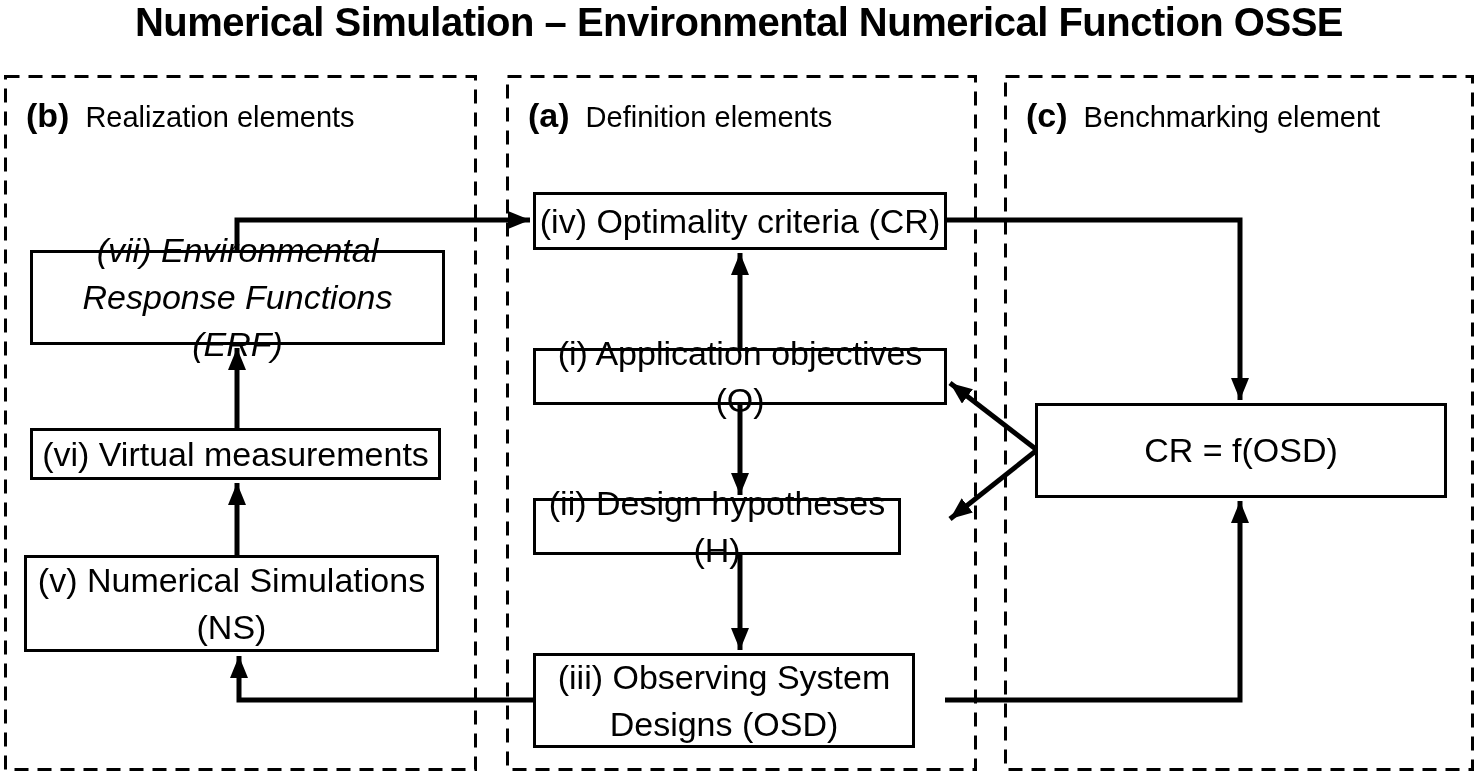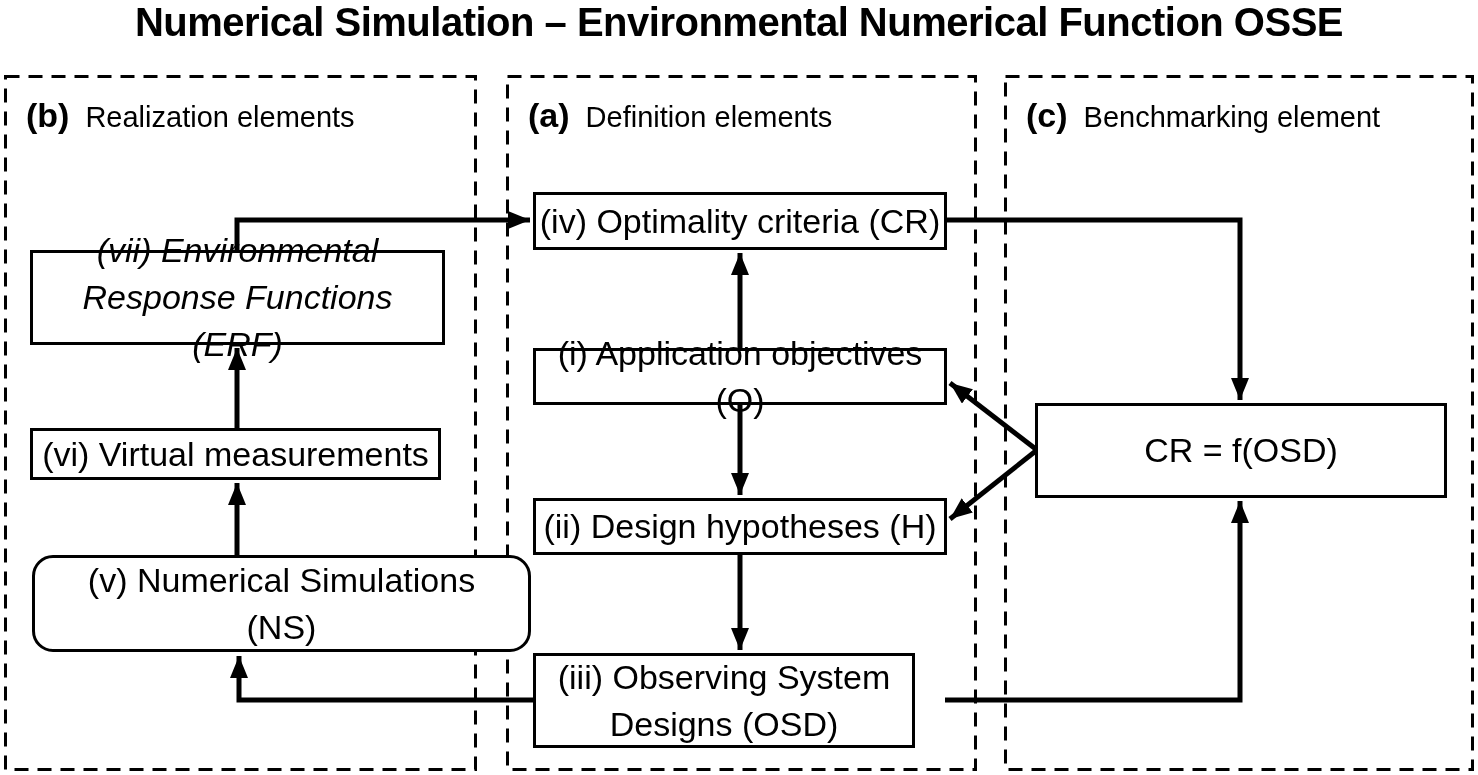--- a/index.html
+++ b/index.html
@@ -100,32 +100,32 @@
     <span class="panel-label">Benchmarking element</span>
   </div>
 
   <div class="node" style="left:30px; top:250px; width:415px; height:95px;font-style:italic;">
     <div>(vii) Environmental</div>
     <div>Response Functions (ERF)</div>
   </div>
   <div class="node" style="left:30px; top:428px; width:411px; height:52px;">
     <div>(vi) Virtual measurements</div>
   </div>
-  <div class="node" style="left:32px; top:555px; width:499px; height:97px;border-radius:21px;">
+  <div class="node" style="left:24px; top:555px; width:415px; height:97px;">
     <div>(v) Numerical Simulations</div>
     <div>(NS)</div>
   </div>
 
   <div class="node" style="left:533px; top:192px; width:414px; height:58px;">
     <div>(iv) Optimality criteria (CR)</div>
   </div>
   <div class="node" style="left:533px; top:348px; width:414px; height:57px;">
     <div>(i) Application objectives (O)</div>
   </div>
-  <div class="node" style="left:533px; top:498px; width:414px; height:57px;">
+  <div class="node" style="left:533px; top:498px; width:368px; height:57px;">
     <div>(ii) Design hypotheses (H)</div>
   </div>
   <div class="node" style="left:533px; top:653px; width:382px; height:95px;">
     <div>(iii) Observing System</div>
     <div>Designs (OSD)</div>
   </div>
 
   <div class="node" style="left:1035px; top:403px; width:412px; height:95px;">
     <div>CR = f(OSD)</div>
   </div>

